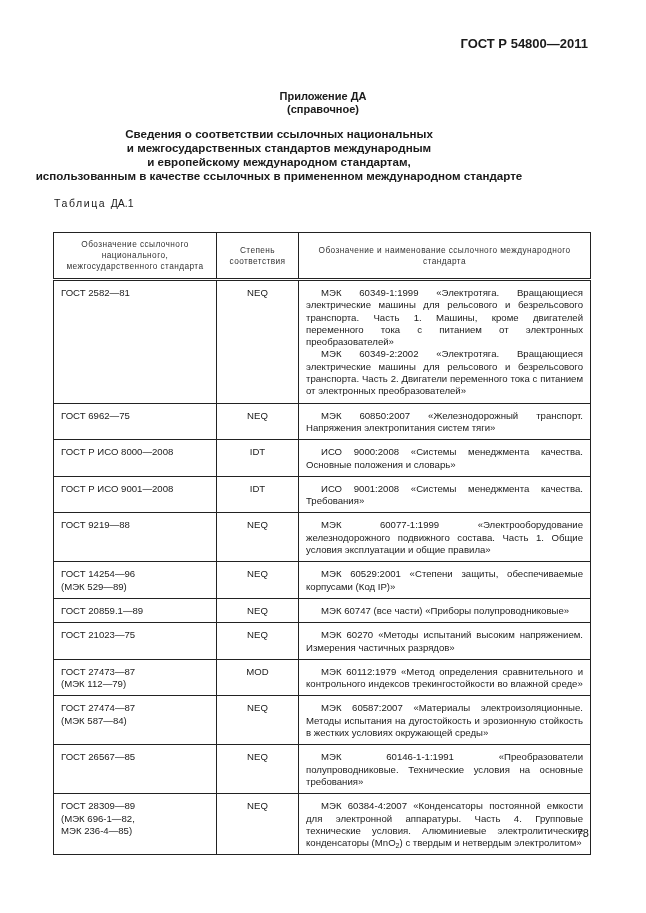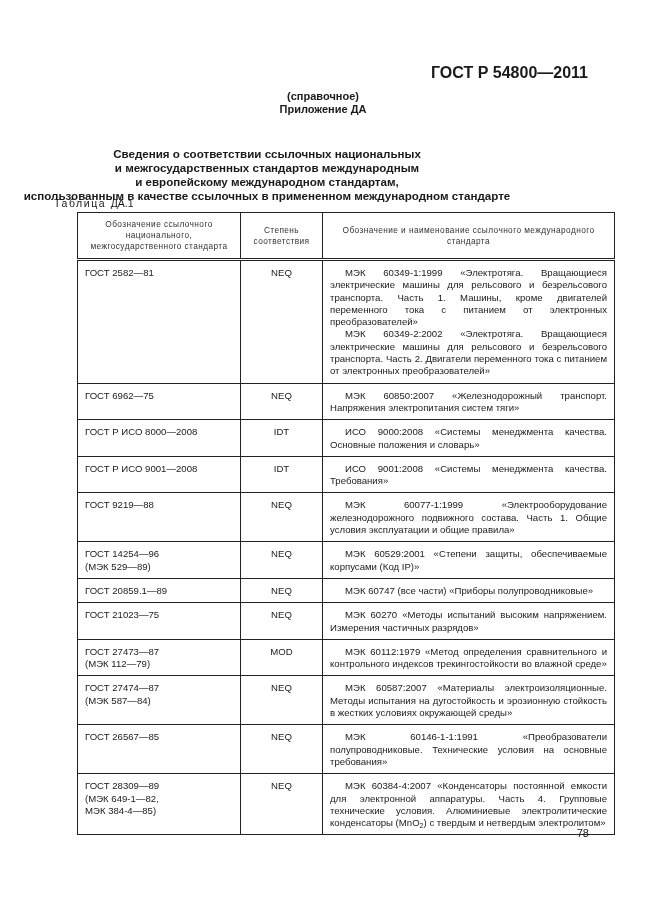--- a/index.html
+++ b/index.html
@@ -1,44 +1,44 @@
 <!DOCTYPE html>
 <html><head>
 <meta charset="utf-8">
 <style>
   html, body { margin:0; padding:0; background:#ffffff; }
   body { width:646px; height:913px; position:relative; overflow:hidden;
          font-family:"Liberation Sans", sans-serif; color:#1a1a1a; }
-  .doc-code { position:absolute; top:64px; right:58px; font-weight:bold; font-size:16px; }
+  .doc-code { position:absolute; top:36px; right:58px; font-weight:bold; font-size:13px; }
   .appendix { position:absolute; top:90px; left:0; width:646px; text-align:center; font-weight:bold; font-size:11px; line-height:13px; }
-  .heading { position:absolute; top:147px; left:0; width:534px; text-align:center; font-weight:bold; font-size:11.6px; line-height:14px; }
+  .heading { position:absolute; top:127px; left:0; width:534px; text-align:center; font-weight:bold; font-size:11.6px; line-height:14px;padding-left:12px; }
   .table-caption { position:absolute; top:197px; left:54px; font-size:10.5px; letter-spacing:0.15em; }
   .table-caption .num { letter-spacing:0; }
-  table.ref { position:absolute; top:212px; left:53px; width:537px; border-collapse:collapse; table-layout:fixed; font-size:9.6px; line-height:12.3px;margin-left:24px; }
+  table.ref { position:absolute; top:232px; left:53px; width:537px; border-collapse:collapse; table-layout:fixed; font-size:9.6px; line-height:12.3px; }
   table.ref col.c1 { width:163px; }
   table.ref col.c2 { width:82px; }
   table.ref col.c3 { width:292px; }
   table.ref th { border:1px solid #222; font-weight:normal; font-size:8.3px; line-height:11px; letter-spacing:0.05em; color:#333; padding:6px 4px 6px 4px; text-align:center; vertical-align:middle; height:27px; }
   table.ref thead tr { border-bottom:3px double #222; }
   table.ref td { border:1px solid #222; padding:6px 7px 5px 7px; vertical-align:top; }
   td.std { text-align:left; padding-left:9px; }
   td.deg { text-align:center; }
   td.intl { text-align:justify; }
   td.intl p { margin:0; text-indent:15px; }
   .page-num { position:absolute; top:827px; right:57px; font-size:11px; }
   sub { font-size:7px; vertical-align:-2px; line-height:0; }
 </style>
 </head>
 <body>
 
 <div class="doc-code">ГОСТ Р 54800—2011</div>
 
 <div class="appendix">
+  <div>Приложение ДА</div>
   <div>(справочное)</div>
-  <div>Приложение ДА</div>
 </div>
 
 <div class="heading">
   <div>Сведения о соответствии ссылочных национальных</div>
   <div>и межгосударственных стандартов международным</div>
   <div>и европейскому международном стандартам,</div>
   <div>использованным в качестве ссылочных в примененном международном стандарте</div>
 </div>
 
 <div class="table-caption">
@@ -171,22 +171,22 @@
         </td>
       <td class="deg">NEQ</td>
       <td class="intl">
           <p>МЭК 60146-1-1:1991 «Преобразователи полупроводниковые. Технические условия на основные требования»</p>
         </td>
     </tr>
 
     <tr>
       <td class="std">
         <div>ГОСТ 28309—89</div>
-        <div>(МЭК 649-1—82,</div>
-        <div>МЭК 384-4—85)</div>
+        <div>(МЭК 696-1—82,</div>
+        <div>МЭК 236-4—85)</div>
       </td>
       <td class="deg">NEQ</td>
       <td class="intl">
         <p><span>МЭК 60384-4:2007 «Конденсаторы постоянной емкости для электронной аппаратуры. Часть 4. Групповые технические условия. Алюминиевые электролитические конденсаторы (MnO</span><sub>2</sub><span>) с твердым и нетвердым электролитом»</span></p>
       </td>
     </tr>
   </tbody>
 </table>
 
 <div class="page-num">78</div>

